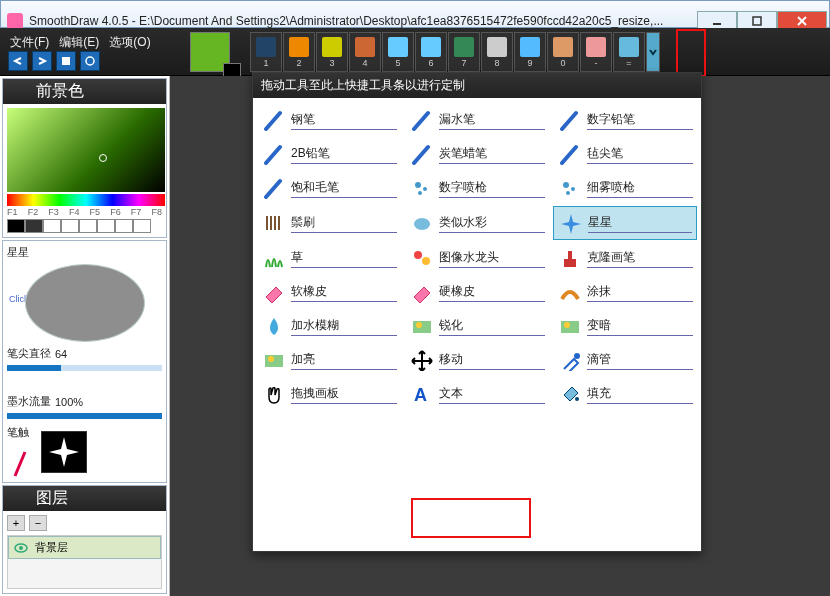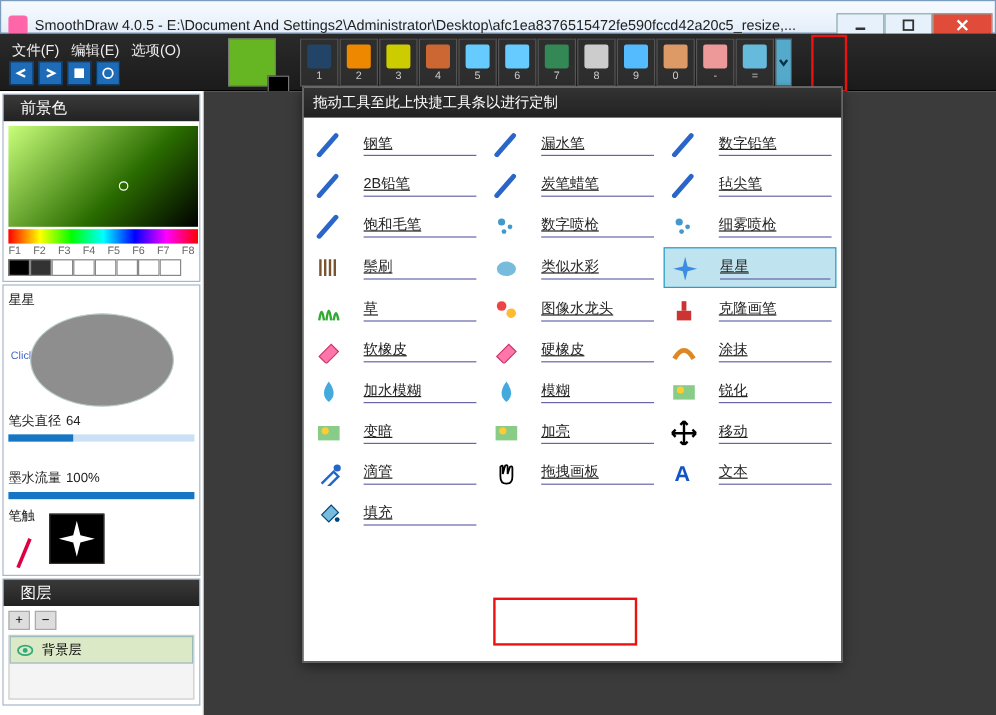--- a/index.html
+++ b/index.html
@@ -31,21 +31,21 @@
   .toolicon .num { margin-top:1px; font-size:9px; }
 
   
   .highlight-toolbar { position:absolute; border:2px solid #e11; pointer-events:none; }
   .hl1 { left:676px; top:29px; width:30px; height:48px; }
   .hl2 { left:411px; top:498px; width:120px; height:40px; }
 
   
   .leftcol { position:absolute; left:0; top:76px; bottom:0; width:170px; background:#fff; border-right:1px solid #bbb; overflow:hidden; }
   .panel { border:1px solid #a6b7c9; margin:2px; background:#fff; }
-  .panel-h { background:linear-gradient(#3a3a3a,#222); color:#fff; font-size:13px; padding:2px 0; display:flex; align-items:center; }
+  .panel-h { background:linear-gradient(#3a3a3a,#222); color:#fff; font-size:16px; padding:2px 19px; display:flex; align-items:center; }
   .panel-h::before { content:""; width:10px; height:10px; margin-right:4px; background:transparent; display:inline-block; }
   .panel-b { padding:4px; font-size:11px; }
 
   .gradbox { width:158px; height:84px; background:linear-gradient(135deg,#c8ff7a,#2a6b00 60%,#000); position:relative; }
   .gradbox .dot { position:absolute; width:8px; height:8px; border:1px solid #fff; border-radius:50%; left:92px; top:46px; }
   .huebar { width:158px; height:12px; margin-top:2px; background:linear-gradient(90deg,#f00,#ff0,#0f0,#0ff,#00f,#f0f,#f00); }
   .fkeys { display:flex; justify-content:space-between; font-size:9px; color:#666; margin-top:1px; }
   .swatchrow { display:flex; margin-top:2px; }
   .swatch { width:18px; height:14px; border:1px solid #888; }
 
@@ -62,21 +62,21 @@
   .layerlist { height:54px; background:#f4f4f4; border:1px solid #ccc; margin-top:4px; }
   .layerrow { display:flex; align-items:center; gap:6px; background:#dce9c7; padding:3px 4px; border:1px solid #9bb; }
 
   
   .canvas { position:absolute; left:170px; top:76px; right:0; bottom:0; background:#3b3b3b; } 
 
   
   .palette { position:absolute; left:252px; top:72px; width:450px; height:480px; background:#fff; border:1px solid #3a3a3a; box-shadow:0 4px 10px rgba(0,0,0,.45); }
   .palette-h { background:linear-gradient(#333,#222); color:#fff; font-size:12px; padding:4px 8px; }
   .palette-grid { display:grid; grid-template-columns:repeat(3,1fr); gap:2px 4px; padding:6px 4px; }
-  .pitem { display:flex; align-items:center; gap:16px; padding:4px 4px; font-size:12px; color:#222;text-decoration:underline; }
+  .pitem { display:flex; align-items:center; gap:4px; padding:4px 4px; font-size:12px; color:#222; }
   .pitem .pic { width:26px; height:24px; display:flex; align-items:center; justify-content:center; }
   .pitem .txt { flex:1; border-bottom:1px solid #66a; padding-bottom:1px; }
   .pitem.sel { background:#bfe3ef; border:1px solid #2a9dc4; }
 
   
   svg { display:block; }
 </style>
 </head>
 <body>
 
@@ -446,28 +446,20 @@
         <span class="pic">
           <svg width="24" height="22">
             <path d="M12 3 Q20 14 12 20 Q4 14 12 3 Z" fill="#4ad"></path>
           </svg>
         </span>
         <span class="txt">加水模糊</span>
       </div>
       <div class="pitem">
         <span class="pic">
           <svg width="24" height="22">
-            <path d="M12 3 Q20 14 12 20 Q4 14 12 3 Z" fill="#4ad"></path>
-          </svg>
-        </span>
-        <span class="txt">模糊</span>
-      </div>
-      <div class="pitem">
-        <span class="pic">
-          <svg width="24" height="22">
             <rect x="3" y="6" width="18" height="12" fill="#8c8"></rect>
             <circle cx="9" cy="10" r="3" fill="#fc3"></circle>
           </svg>
         </span>
         <span class="txt">锐化</span>
       </div>
       <div class="pitem">
         <span class="pic">
           <svg width="24" height="22">
             <rect x="3" y="6" width="18" height="12" fill="#8c8"></rect>

